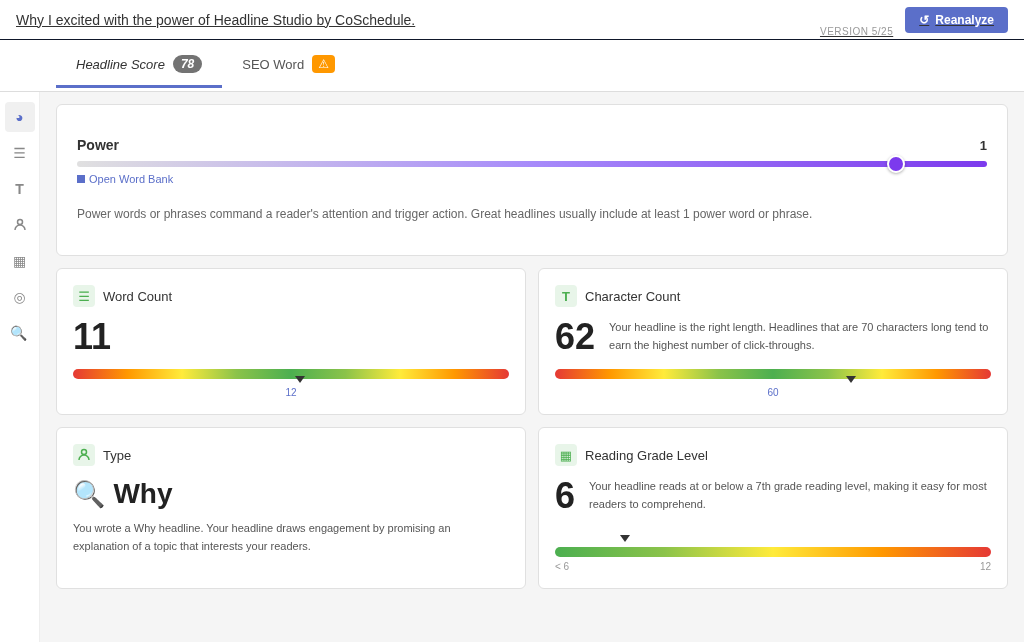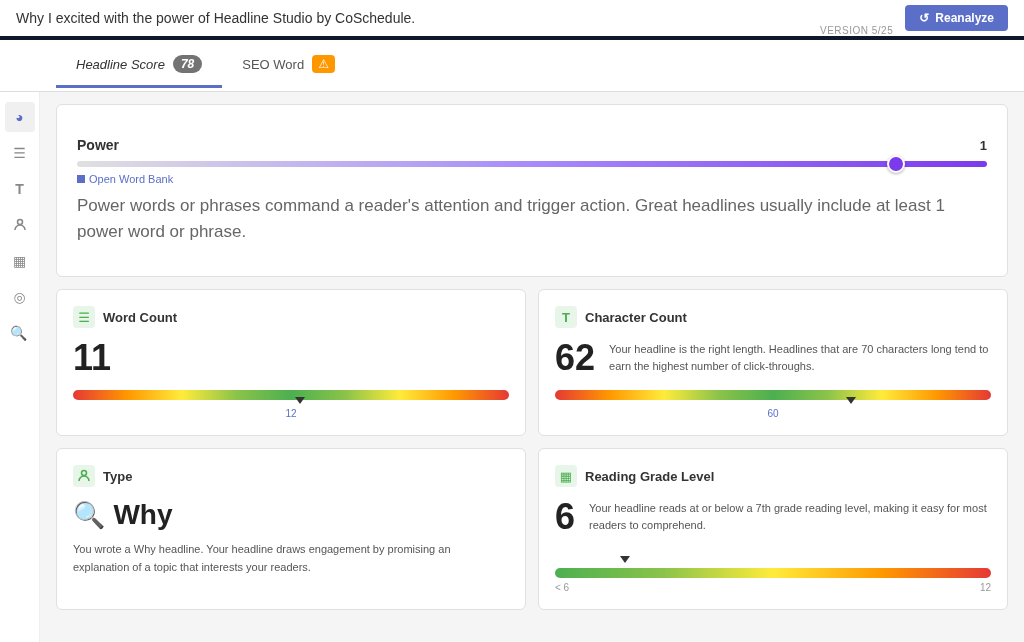--- a/index.html
+++ b/index.html
@@ -1,26 +1,27 @@
 <!DOCTYPE html>
 <html><head>
   <meta charset="utf-8">
   <style>
     * { box-sizing: border-box; margin: 0; padding: 0; }
     body { font-family: -apple-system, BlinkMacSystemFont, 'Segoe UI', sans-serif; background: #f5f5f5; font-size: 13px; color: #333; width: 1024px; height: 642px; overflow: hidden; }
 
     
     .top-bar {
       background: #fff;
-      border-bottom: 4px solid #0f172a;
+      border-bottom: 1px solid #0f172a;
       padding: 8px 16px;
       display: flex;
       align-items: center;
       justify-content: space-between;
       height: 40px;
+      text-decoration: underline;
     }
     .top-bar-title { font-size: 14px; color: #333; }
     .top-bar-right { display: flex; align-items: center; gap: 12px; }
     .version-text { font-size: 10px; color: #999; text-transform: uppercase; letter-spacing: 0.5px; margin-top: 24px; }
     .reanalyze-btn {
       background: #5b6fc9;
       color: #fff;
       border: none;
       padding: 6px 14px;
       border-radius: 4px;
@@ -146,29 +147,29 @@
       border: 2px solid #fff;
       box-shadow: 0 1px 3px rgba(0,0,0,0.3);
     }
     .open-word-bank {
       display: flex;
       align-items: center;
       gap: 4px;
       color: #5b6fc9;
       font-size: 11px;
       cursor: pointer;
-      margin-bottom: 8px;
+      margin-bottom: 20px;
     }
     .word-bank-icon {
       width: 8px;
       height: 8px;
       background: #5b6fc9;
       display: inline-block;
     }
-    .power-desc { font-size: 17px; color: #666; line-height: 1.5; }
+    .power-desc { font-size: 12px; color: #666; line-height: 1.5; }
 
     
     .cards-grid {
       display: grid;
       grid-template-columns: 1fr 1fr;
       gap: 12px;
     }
     .card {
       background: #fff;
       border: 1px solid #e0e0e0;
@@ -186,22 +187,22 @@
       height: 22px;
       background: #e8f5e9;
       border-radius: 4px;
       display: flex;
       align-items: center;
       justify-content: center;
       color: #4caf50;
       font-size: 13px;
       flex-shrink: 0;
     }
-    .card-title { font-size: 13px; font-weight: 700; color: #333; }
-    .card-body { display: flex; align-items: flex-end; gap: 14px; margin-bottom: 14px; }
+    .card-title { font-size: 13px; font-weight: 400; color: #333; }
+    .card-body { display: flex; align-items: center; gap: 14px; margin-bottom: 14px; }
     .card-score { font-size: 36px; font-weight: 700; color: #222; line-height: 1; flex-shrink: 0; }
     .card-desc { font-size: 11px; color: #555; line-height: 1.6; }
 
     
     .gradient-bar-container { position: relative; }
     .gradient-bar {
       height: 10px;
       border-radius: 5px;
       background: linear-gradient(to right, #e53935, #ff9800, #ffeb3b, #8bc34a, #4caf50, #8bc34a, #ffeb3b, #ff9800, #e53935);
       position: relative;

